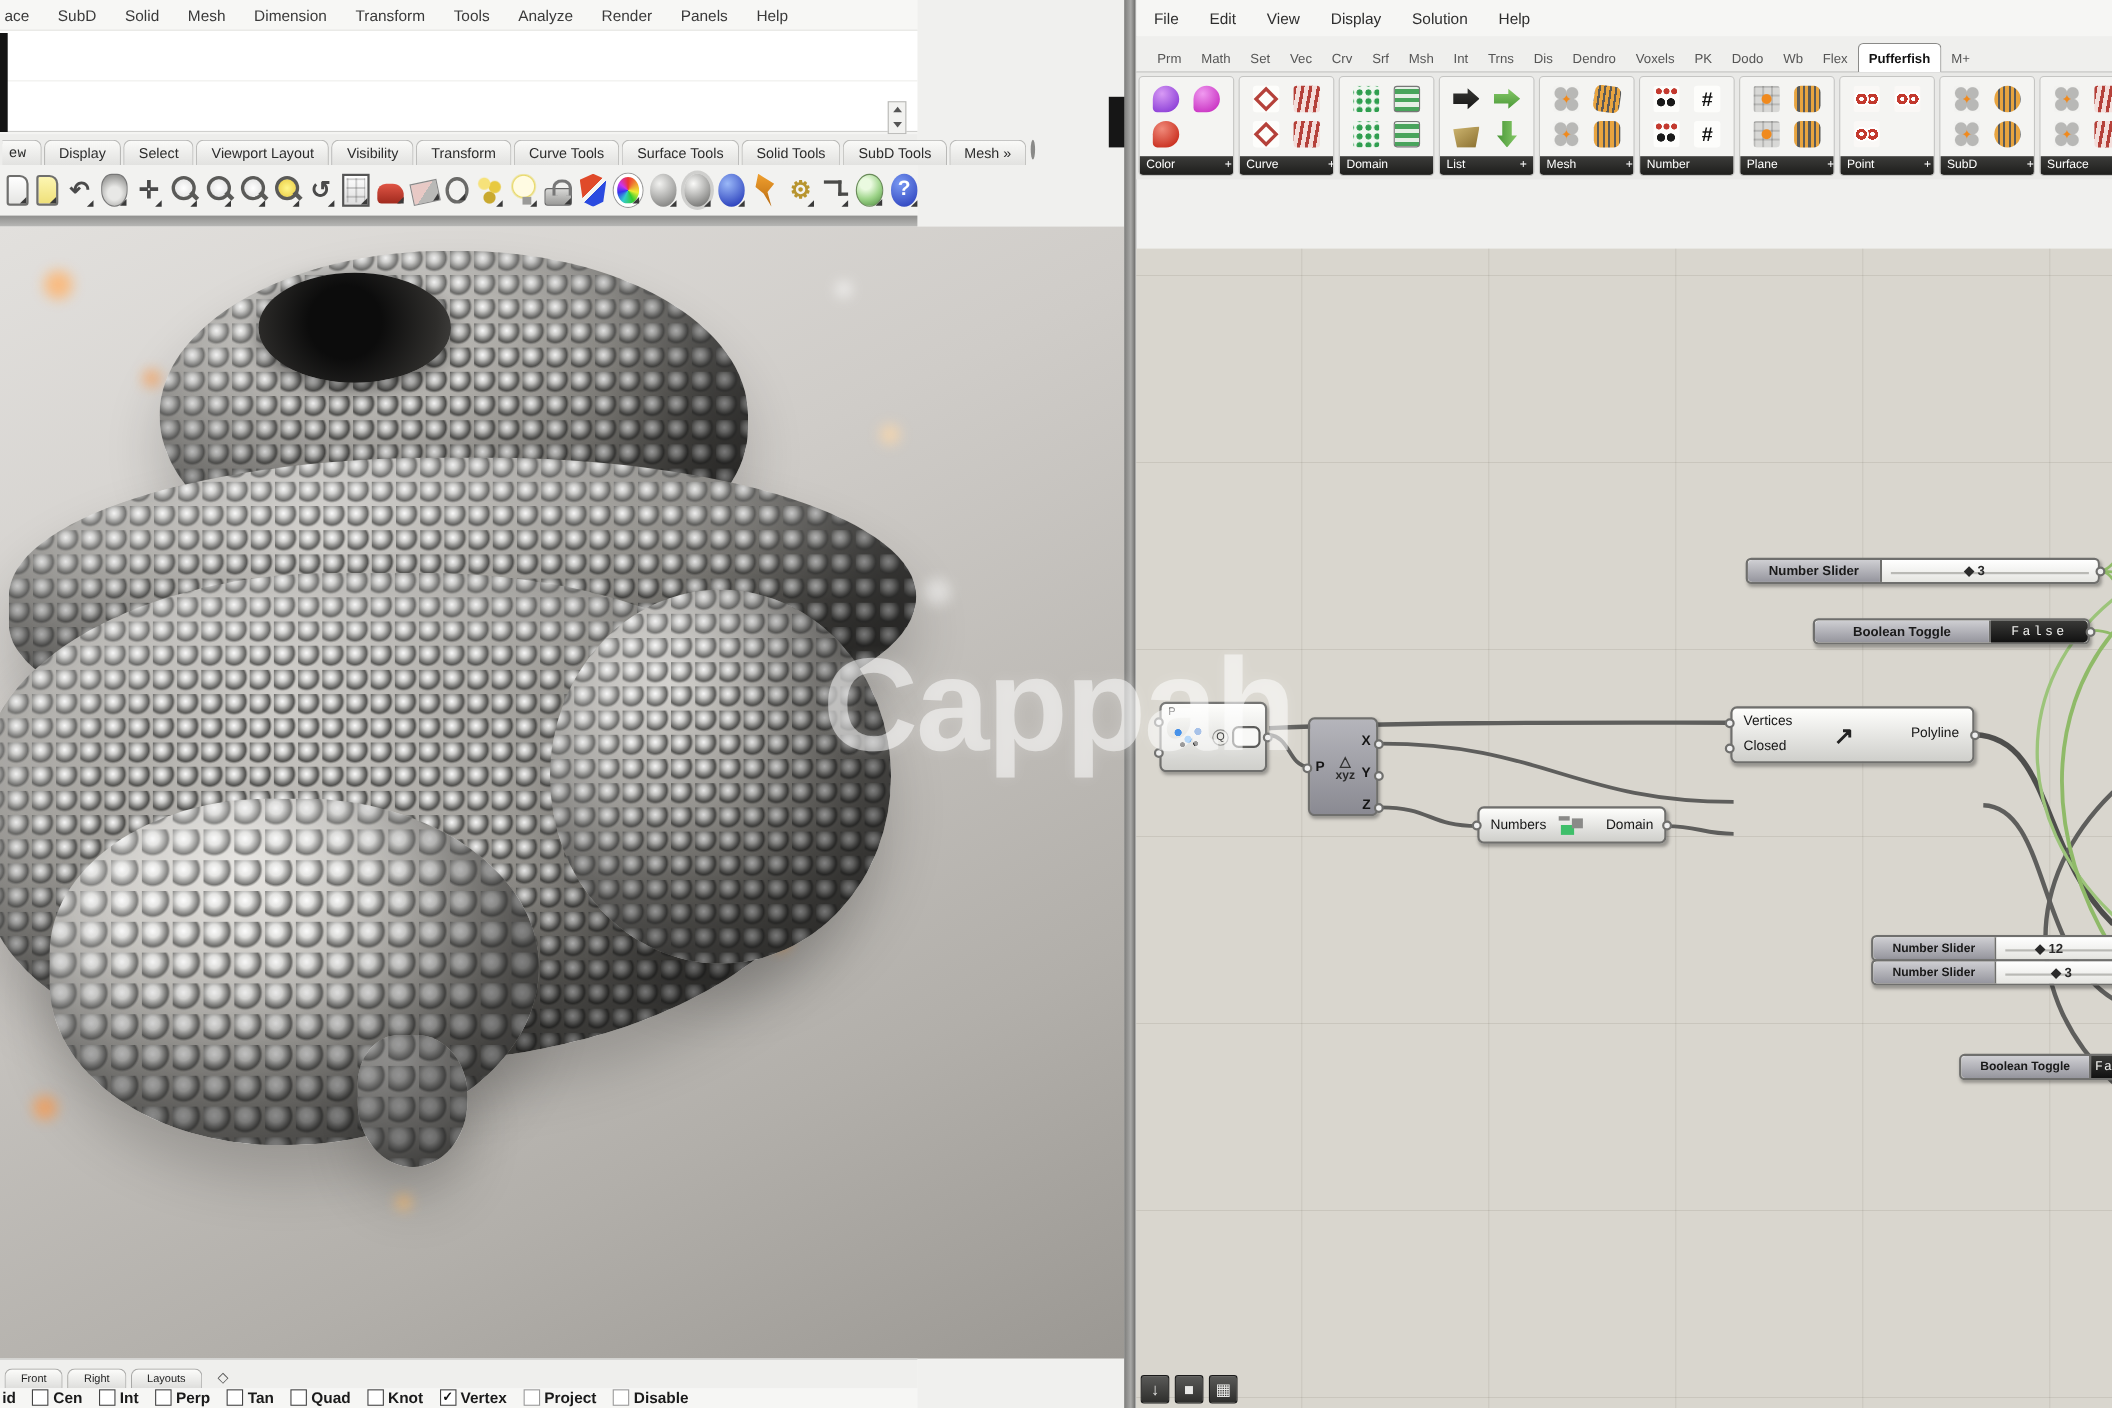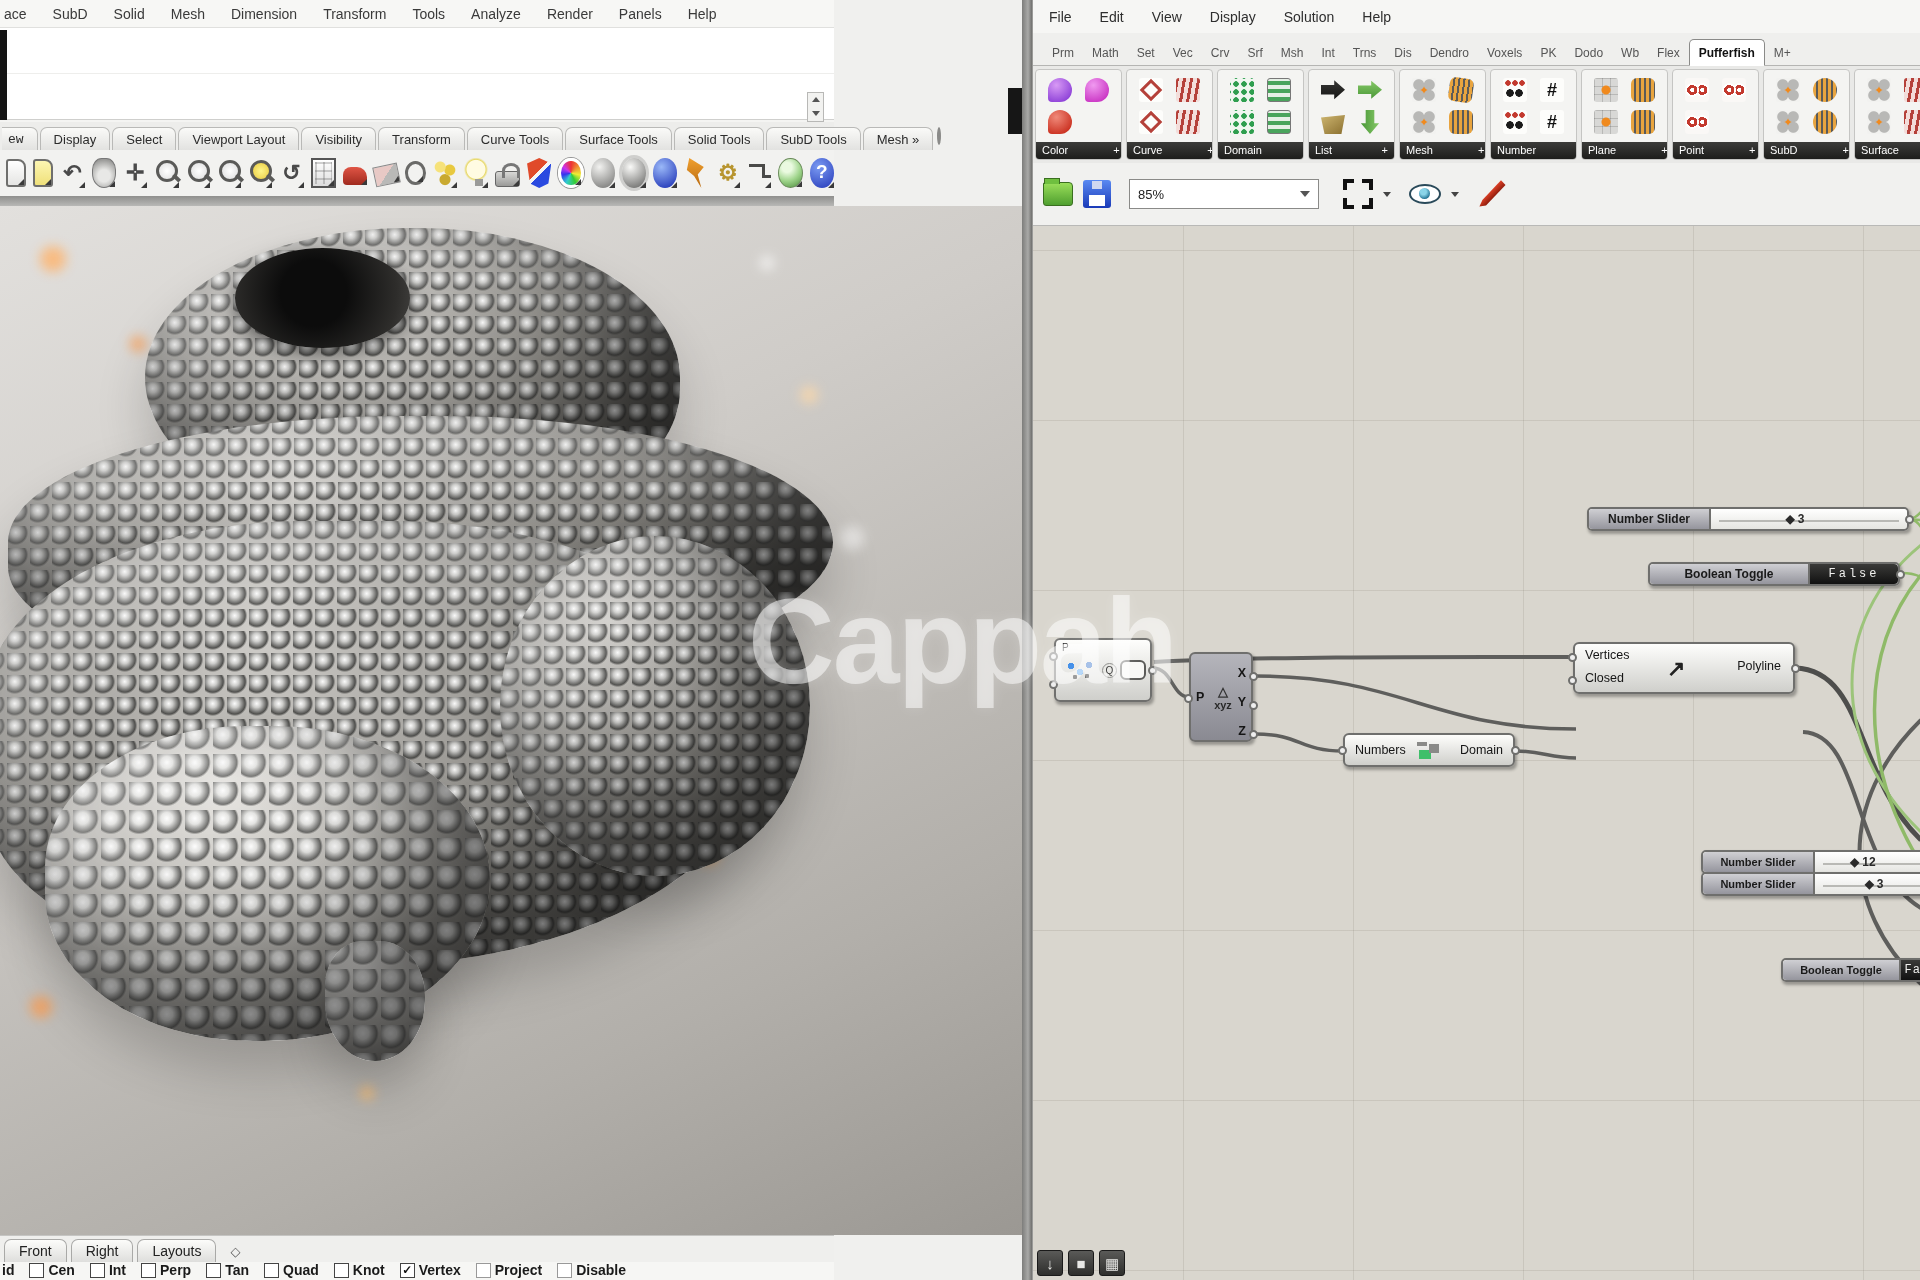--- a/index.html
+++ b/index.html
@@ -94,21 +94,21 @@
     background-size:22px 22px, 100% 100%; }
   .dots.coarse { background-size:28px 28px, 100% 100%; background-image:
       radial-gradient(circle at 35% 30%, rgba(255,255,255,.98) 0%, rgba(228,228,226,.95) 22%, rgba(90,90,88,.9) 52%, rgba(0,0,0,0) 60%),
       radial-gradient(circle at 40% 20%, #e6e4e0 0%, #a8a6a1 60%, #55534f 100%); }
   .shade { box-shadow: inset -60px -70px 110px rgba(0,0,0,.55), inset 40px 40px 90px rgba(255,255,255,.28),
            0 30px 50px rgba(0,0,0,.18); }
 
   .r-vtabs { position:absolute; left:0; top:1235px; width:100%; height:27px; background:#efefed;
     border-top:1px solid #c5c5c3; display:flex; align-items:flex-end; gap:4px; padding-left:4px; }
   .vtab { padding:3px 14px; background:linear-gradient(#fcfcfa,#dededc); border:1px solid #a9a9a7;
-    border-bottom:none; border-radius:7px 7px 0 0; font-size:14px; color:#222; }
+    border-bottom:none; border-radius:7px 7px 0 0; font-size:10px; color:#222; }
   .vtab-extra { font-size:13px; color:#555; padding:3px 10px; }
 
   .r-osnap { position:absolute; left:0; top:1262px; width:100%; height:18px; background:#f6f6f4;
     display:flex; align-items:flex-start; gap:15px; padding-left:2px; font-size:14px; font-weight:bold;
     color:#1a1a1a; overflow:hidden; }
   .osnap-item { display:flex; align-items:center; gap:4px; }
   .cb { width:15px; height:15px; border:1.5px solid #444; background:#fff; font-size:12px; line-height:13px;
     text-align:center; color:#111; }
 
   
@@ -564,33 +564,20 @@
           <span class="mi mi-rr"></span>
           <span class="mi mi-quads"></span>
           <span class="mi mi-rr"></span>
         </div>
         <div class="plabel">
             <span>Surface</span>
           </div>
       </div>
     </div>
 
-    <div class="g-toolbar2">
-      <span class="folder"></span>
-      <span class="floppy"></span>
-      <span class="zoom-select">
-        <span>85%</span>
-        <span class="caret-dn"></span>
-      </span>
-      <span class="focusic"></span>
-      <span class="mini-caret"></span>
-      <span class="eye"></span>
-      <span class="mini-caret"></span>
-      <span class="pen"></span>
-    </div>
 
     <div class="gh-canvas">
 
       <svg class="wires" viewBox="0 0 888 1054">
 
         <path d="M119,442 C140,442 138,470 156,471" stroke="#5e5e5c" stroke-width="3.5" fill="none"></path>
         <path d="M121,436 C240,430 420,431 540,431" stroke="#5e5e5c" stroke-width="4" fill="none"></path>
         <path d="M222,508 C268,508 266,525 310,525" stroke="#5e5e5c" stroke-width="3.5" fill="none"></path>
         <path d="M482,525 C510,525 516,532 543,532" stroke="#5e5e5c" stroke-width="3.5" fill="none"></path>
         <path d="M222,450 C370,450 398,503 543,503" stroke="#5e5e5c" stroke-width="3.5" fill="none"></path>

